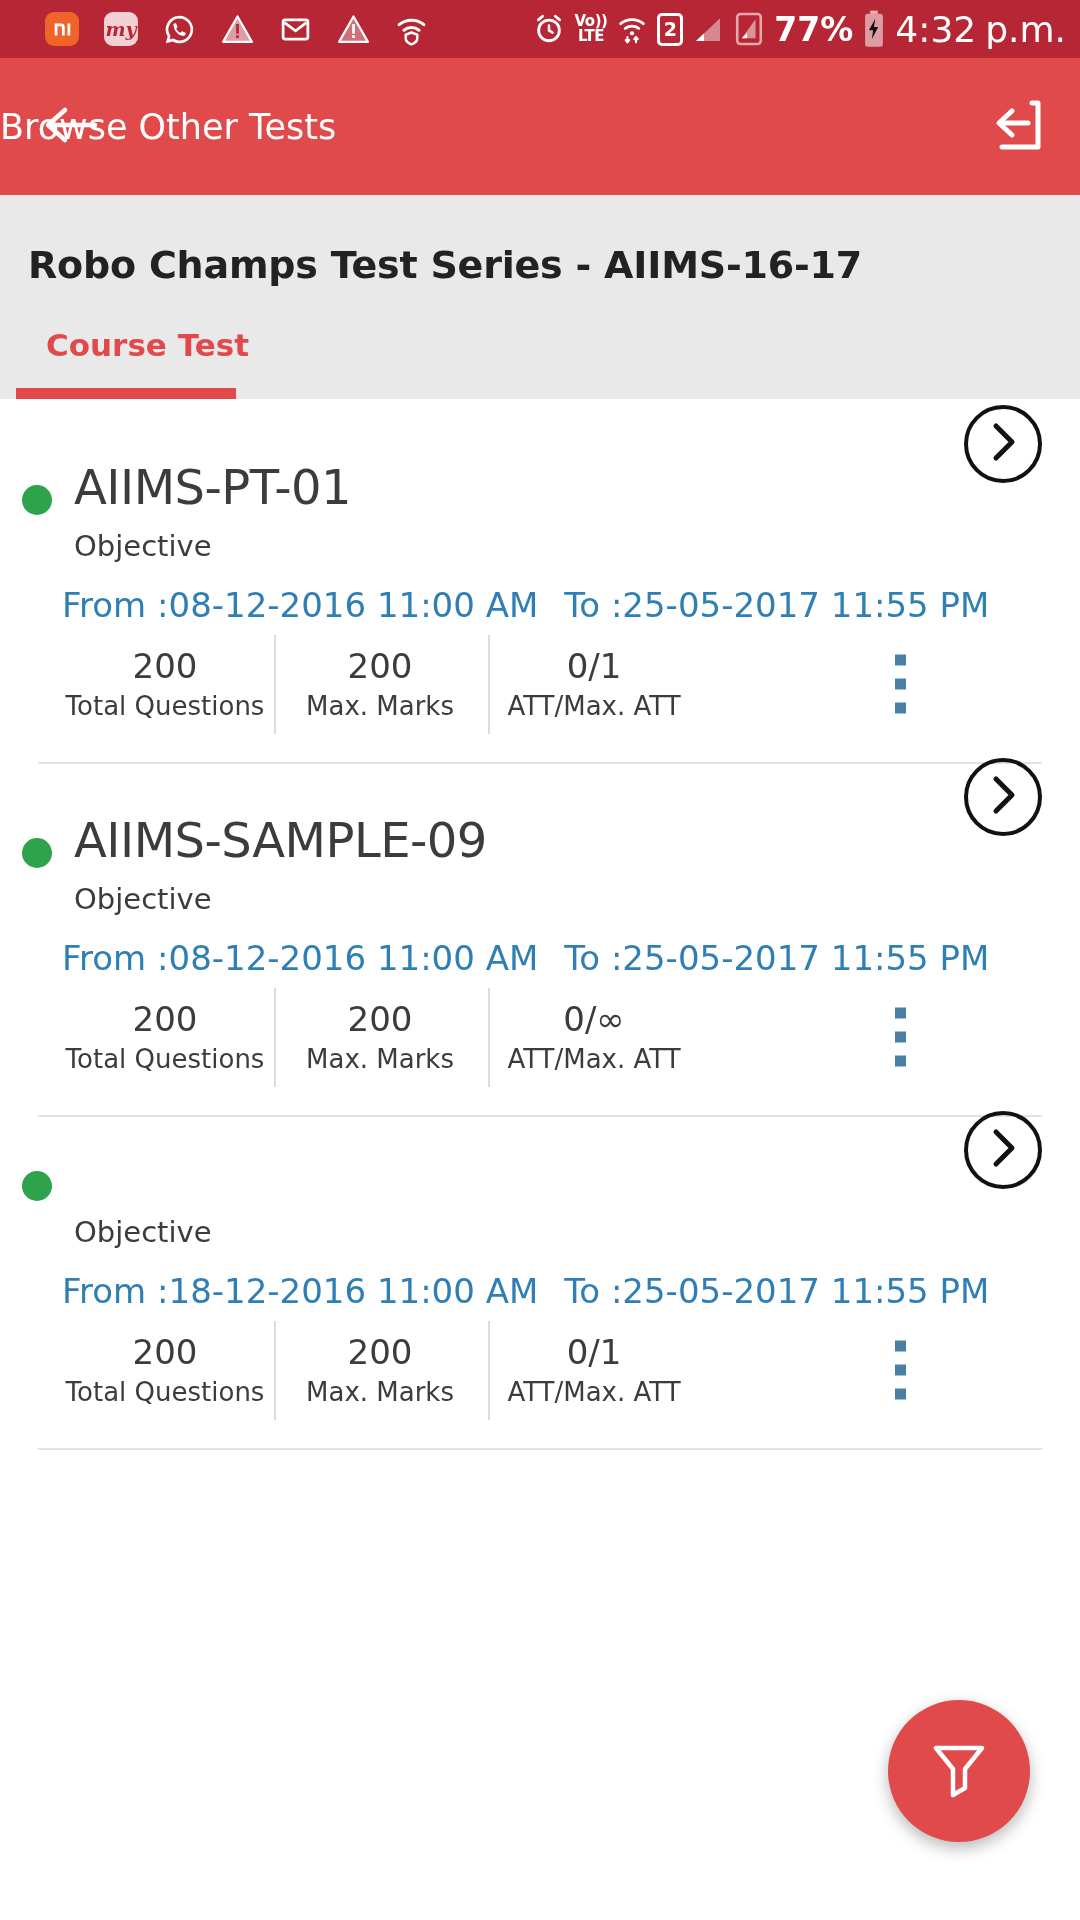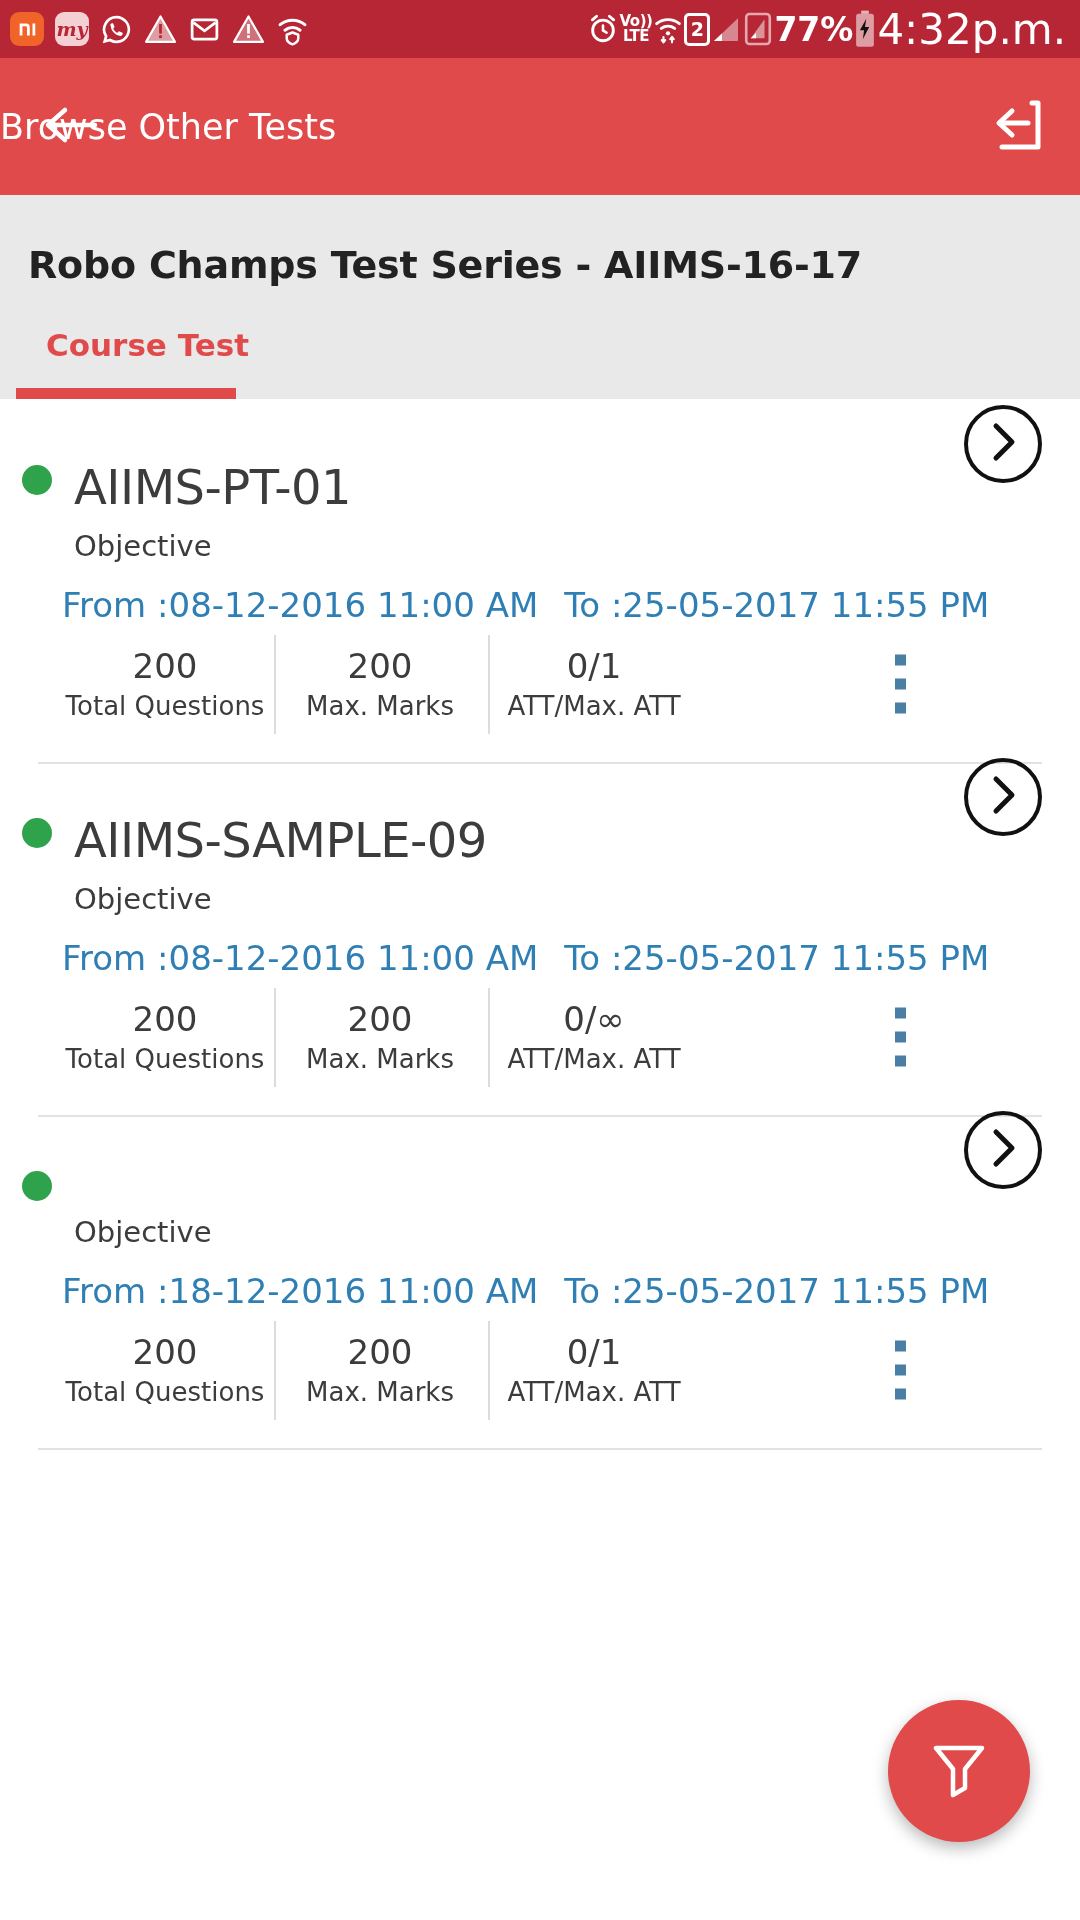--- a/index.html
+++ b/index.html
@@ -12,23 +12,23 @@
   }
 
   
   .statusbar{
     height:58px; width:1080px;
     background:#b72634;
     display:flex; align-items:center;
     padding:0 14px 0 10px;
     color:#ffffff;
   }
-  .sb-left{ display:flex; align-items:center; gap:11px; flex:0 0 auto; }
+  .sb-left{ display:flex; align-items:center; gap:25px; flex:0 0 auto;margin-left:35px; }
   .sb-spacer{ flex:1 1 auto; }
-  .sb-right{ display:flex; align-items:center; flex:0 0 auto;text-align:center; }
+  .sb-right{ display:flex; align-items:center; gap:9px; flex:0 0 auto;text-align:center; }
   .sb-ico{ display:inline-flex; align-items:center; justify-content:center; }
   .sb-ico svg{ display:block; }
 
   .mi-badge{
     width:34px; height:34px; border-radius:9px;
     background:#f0642a; display:flex; align-items:center; justify-content:center;
   }
   .my-badge{
     width:34px;height:34px;border-radius:9px;background:#f3d0d4;
     display:flex;align-items:center;justify-content:center;
@@ -39,21 +39,21 @@
     display:flex;flex-direction:column;align-items:center;justify-content:center;
     line-height:1; font-size:15px; font-weight:bold; letter-spacing:-0.5px;
   }
   .volte .l2{ font-size:15px; }
   .sim2{
     width:26px;height:33px;border:3px solid #fff;border-radius:5px;
     display:flex;align-items:center;justify-content:center;
     font-size:19px;font-weight:bold;line-height:1;
   }
   .pct{ font-size:33px; font-weight:bold; letter-spacing:0px; }
-  .clock-time{ font-size:42px; font-weight:normal; letter-spacing:0px; white-space:nowrap; }
+  .clock-time{ font-size:36px; font-weight:normal; letter-spacing:0px; white-space:nowrap; }
 
   
   .appbar{
     height:137px; width:1080px; background:#e04a4a;
     display:flex; align-items:center; position:relative;
   }
   .back-btn{
     position:absolute; left:36px; top:50%; transform:translateY(-50%);
     width:70px; height:70px; display:flex; align-items:center; justify-content:center;
   }
@@ -89,21 +89,21 @@
   .tab.active .tab-underline{
     position:absolute; left:0; bottom:0; width:220px; height:11px; background:#e04a4a;
   }
 
   
   .list{
     width:1080px; background:#ffffff; padding-top:12px;
   }
   .card{ position:relative; padding:0 0 0 0; }
   .card-top{
-    display:flex; align-items:flex-start; padding:48px 12px 0 22px; position:relative;
+    display:flex; align-items:flex-end; padding:48px 12px 0 22px; position:relative;
   }
   .dot{
     width:30px;height:30px;border-radius:50%;background:#2fa24c;flex:0 0 auto;
     margin-top:6px;
   }
   .card-title{
     font-size:48px; color:#3c3c3c; margin-left:22px; letter-spacing:-0.5px;
     white-space:nowrap; font-weight:normal;
   }
   .chev-btn{

